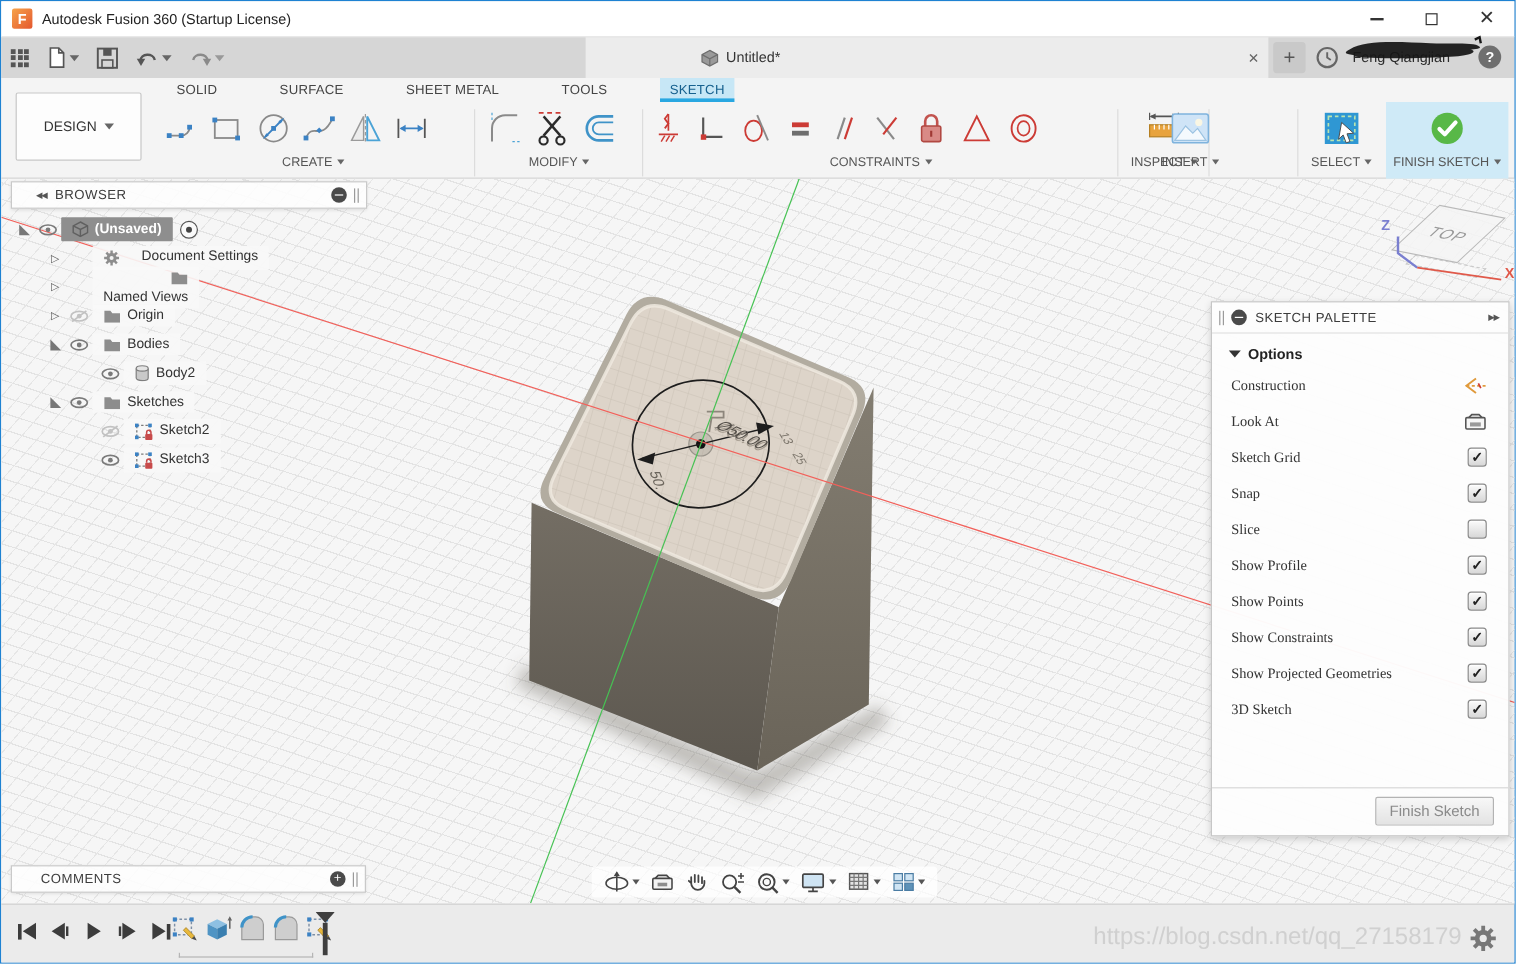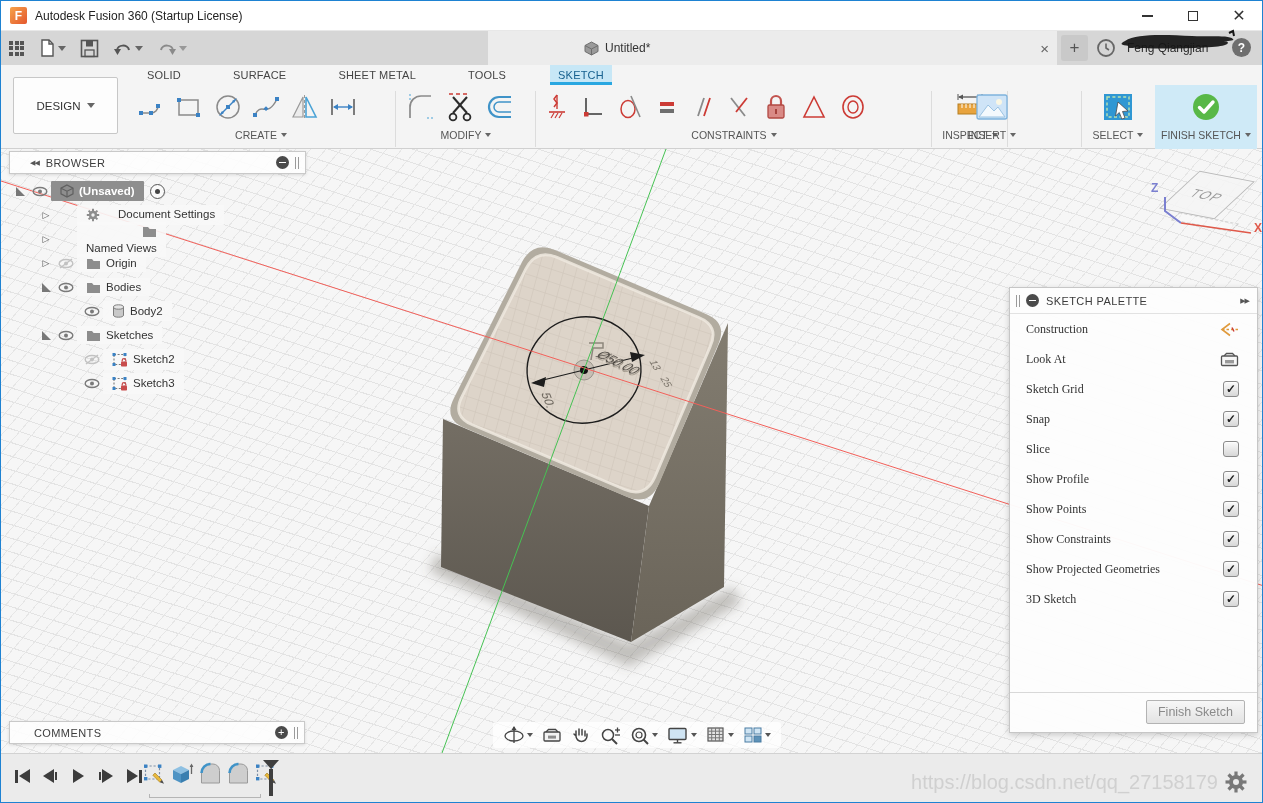--- a/index.html
+++ b/index.html
@@ -90,21 +90,21 @@
   .ico-cylinder .i-cylinder{display:inline-flex;}
   .ico-sketch .i-sketch{display:inline-flex;}
   .tlabel{font-size:11.5px;color:#333;background:rgba(248,248,248,.9);padding:3px 9px;border-radius:1px;}
   .trow.selected .tlabel{background:#8e8e8e;color:#fff;font-weight:bold;}
   .trow.has-radio .radio{display:inline-flex;width:15px;height:15px;border-radius:50%;background:rgba(250,250,250,.95);
        border:1.3px solid #555;align-items:center;justify-content:center;margin-left:6px;}
   .trow.has-radio .radio i{width:5px;height:5px;border-radius:50%;background:#444;}
 
   
   .palette{position:absolute;left:1008px;top:102px;width:249px;height:446px;background:rgba(253,253,253,.97);
-           border:1px solid #c6c6c6;box-shadow:0 2px 6px rgba(0,0,0,.18);margin-top:36px;}
+           border:1px solid #c6c6c6;box-shadow:0 2px 6px rgba(0,0,0,.18);}
   .pal-hd{display:flex;align-items:center;height:26px;border-bottom:1px solid #e2e2e2;font-size:11px;color:#3c3c3c;letter-spacing:.4px;}
   .pal-sec{display:flex;align-items:center;gap:6px;font-size:12px;font-weight:bold;color:#222;padding:10px 0 4px 14px;}
   .tri-down{width:0;height:0;border-left:5px solid transparent;border-right:5px solid transparent;border-top:6px solid #333;}
   .pal-row{display:flex;align-items:center;height:30px;padding:0 18px 0 16px;font-family:Liberation Serif, serif;}
   .pal-row .plabel{flex:1;font-size:12px;color:#333;}
   .c-construction,.c-lookat,.c-checkbox{display:none;}
   .con-construction .c-construction{display:flex;}
   .con-lookat .c-lookat{display:flex;}
   .con-checkbox .c-checkbox{display:flex;width:16px;height:16px;border:1px solid #8a8a8a;border-radius:3px;
       background:linear-gradient(#fbfbfb,#d7d7d7);align-items:center;justify-content:center;
@@ -138,21 +138,21 @@
   .tl-btn .tl-left{width:0;height:0;border-top:7px solid transparent;border-bottom:7px solid transparent;border-right:11px solid #3c3c3c;}
   .tl-btn .tl-right{width:0;height:0;border-top:7px solid transparent;border-bottom:7px solid transparent;border-left:11px solid #3c3c3c;}
   .tl-items{position:absolute;left:142px;top:8px;display:flex;gap:5px;align-items:flex-end;}
   .tl-bracket{position:absolute;left:148px;top:40px;width:112px;height:4px;border-bottom:1.5px solid #b5b5b5;
               border-left:1.5px solid #b5b5b5;border-right:1.5px solid #b5b5b5;}
   .tl-marker{position:absolute;left:262px;top:6px;width:16px;height:36px;}
   .tl-marker .flag{width:16px;height:9px;background:#3f3f3f;clip-path:polygon(0 0,100% 0,50% 100%);}
   .tl-marker .stem{width:4px;height:27px;background:#3f3f3f;margin-left:6px;}
 
   
-  .watermark{position:absolute;right:14px;bottom:8px;z-index:60;display:flex;align-items:center;gap:6px;}
+  .watermark{position:absolute;right:14px;bottom:8px;z-index:60;display:flex;gap:6px;}
   .wm-text{font-size:20px;color:rgba(203,203,203,.85);}
 </style>
 </head>
 <body>
 
 <div class="titlebar">
   <div class="fusion-logo">F</div>
   <div class="title-text">Autodesk Fusion 360 (Startup License)</div>
   <div class="win-controls">
     <div class="win-btn">
@@ -848,20 +848,24 @@
 
   <div class="palette">
     <div class="pal-hd">
       <span class="grip"></span>
       <span class="circ-btn">
           <i></i>
         </span>
       <span style="margin-left:7px;">SKETCH PALETTE</span>
       <span class="dblarrow" style="margin-left:auto;margin-right:8px;">▶▶</span>
     </div>
+    <div class="pal-sec">
+      <span class="tri-down"></span>
+      <span>Options</span>
+    </div>
     <div>
 
         <div class="pal-row con-construction">
           <span class="plabel">Construction</span>
           <span class="c-construction">
             <svg width="20" height="15">
               <line x1="3" y1="7.5" x2="19" y2="7.5" stroke="#e09a3c" stroke-width="1.4" stroke-dasharray="2.5 2"></line>
               <path d="M11 1.5 L3 7.5 L11 13.5" fill="none" stroke="#e09a3c" stroke-width="1.6"></path>
               <line x1="13" y1="5.5" x2="15" y2="9.5" stroke="#cc3b35" stroke-width="1.4"></line>
             </svg>

